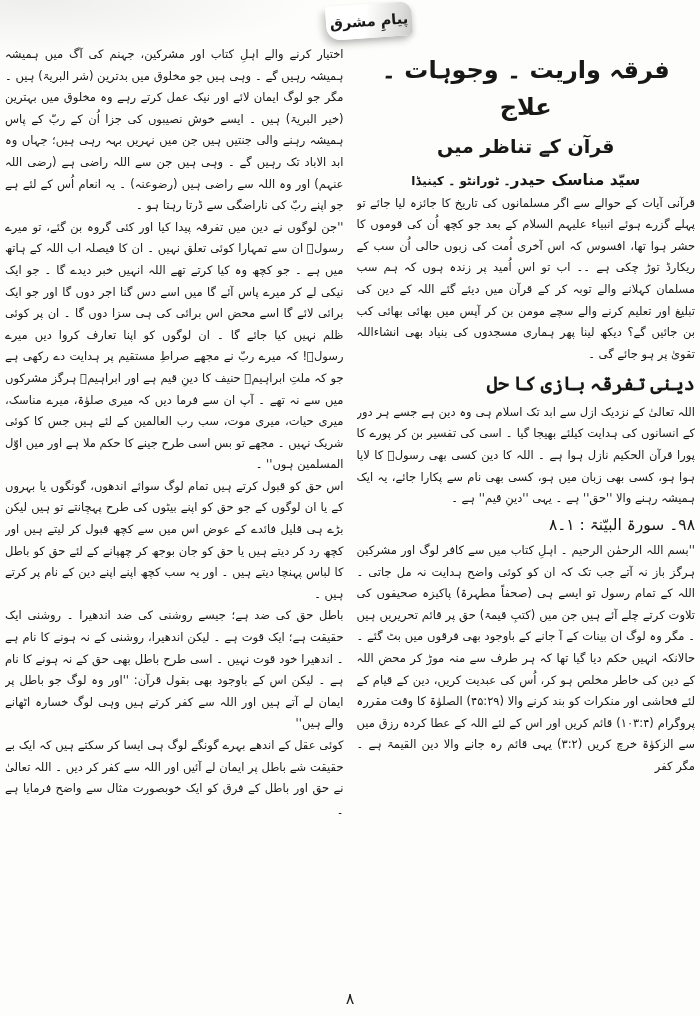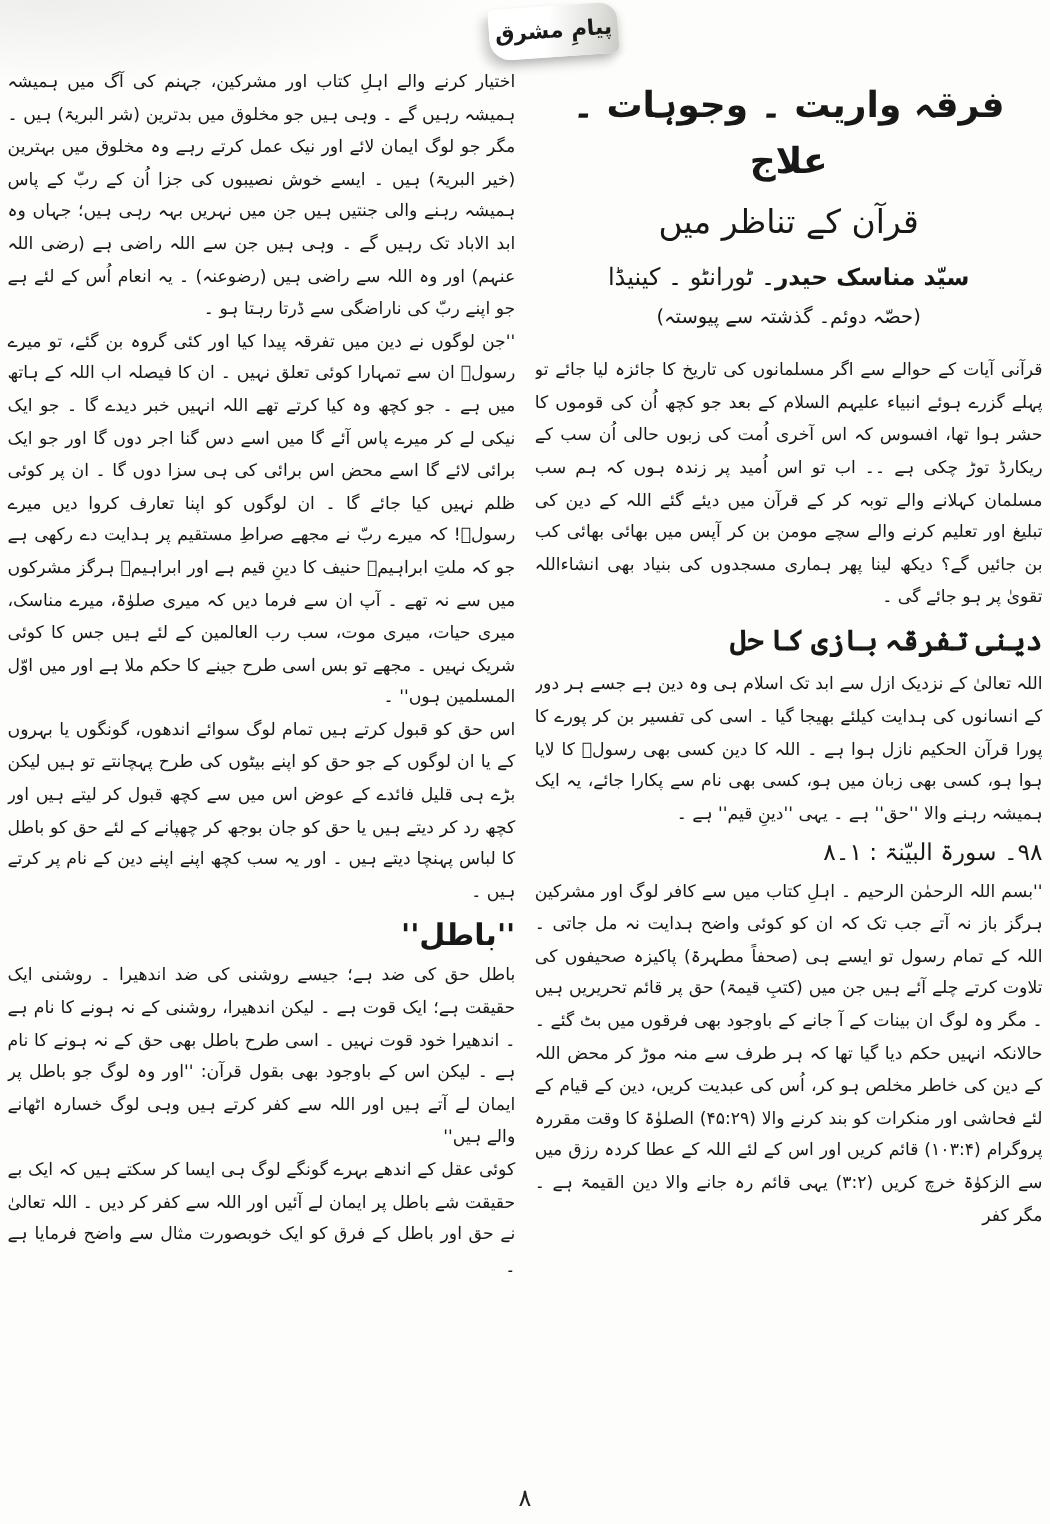--- a/index.html
+++ b/index.html
@@ -49,30 +49,30 @@
     overflow:hidden;
   }
   .col p{margin:0;}
   .article-title{
     margin:8px 0 0;
     font-size:24px;font-weight:bold;
     text-align:center;line-height:1.55;
   }
   .article-subtitle{
     margin:8px 0 0;
-    font-size:22px;font-weight:normal;
+    font-size:19px;font-weight:bold;
     text-align:center;line-height:1.35;
   }
   .byline{
     margin-top:10px;
     text-align:center;
     font-weight:bold;font-size:15.5px;
     white-space:nowrap;
   }
-  .byline .loc{font-size:16px;font-weight:normal;}
+  .byline .loc{font-size:12px;font-weight:bold;}
   .part-note{
     margin:4px 0 14px;
     text-align:center;font-size:13px;
   }
   .h-solution{
     margin:4px 0 2px;
     font-size:19px;font-weight:bold;
     text-align:right;line-height:1.6;font-family:Liberation Serif, serif;
   }
   .h-surah{
@@ -105,34 +105,32 @@
   </div>
 
   <div class="columns">
 
     <div class="col">
       <h1 class="article-title">فرقہ واریت ۔ وجوہات ۔ علاج</h1>
       <h2 class="article-subtitle">قرآن کے تناظر میں</h2>
       <div class="byline">
         <span>سیّد مناسک حیدر</span><span class="loc">۔ ٹورانٹو ۔ کینیڈا</span>
       </div>
-      <div class="part-note">(حصّہ دوئم۔ گذشتہ سے پیوستہ)</div>
 
       <p>قرآنی آیات کے حوالے سے اگر مسلمانوں کی تاریخ کا جائزہ لیا جائے تو پہلے گزرے ہوئے انبیاء علیہم السلام کے بعد جو کچھ اُن کی قوموں کا حشر ہوا تھا، افسوس کہ اس آخری اُمت کی زبوں حالی اُن سب کے ریکارڈ توڑ چکی ہے ۔۔ اب تو اس اُمید پر زندہ ہوں کہ ہم سب مسلمان کہلانے والے توبہ کر کے قرآن میں دیئے گئے اللہ کے دین کی تبلیغ اور تعلیم کرنے والے سچے مومن بن کر آپس میں بھائی بھائی کب بن جائیں گے؟ دیکھ لینا پھر ہماری مسجدوں کی بنیاد بھی انشاءاللہ تقویٰ پر ہو جائے گی ۔</p>
       <h3 class="h-solution">دینی تفرقہ بازی کا حل</h3>
       <p>اللہ تعالیٰ کے نزدیک ازل سے ابد تک اسلام ہی وہ دین ہے جسے ہر دور کے انسانوں کی ہدایت کیلئے بھیجا گیا ۔ اسی کی تفسیر بن کر پورے کا پورا قرآن الحکیم نازل ہوا ہے ۔ اللہ کا دین کسی بھی رسولؐ کا لایا ہوا ہو، کسی بھی زبان میں ہو، کسی بھی نام سے پکارا جائے، یہ ایک ہمیشہ رہنے والا ''حق'' ہے ۔ یہی ''دینِ قیم'' ہے ۔</p>
       <h3 class="h-surah">۹۸۔ سورۃ البیّنۃ : ۱۔۸</h3>
       <p>''بسم اللہ الرحمٰن الرحیم ۔ اہلِ کتاب میں سے کافر لوگ اور مشرکین ہرگز باز نہ آتے جب تک کہ ان کو کوئی واضح ہدایت نہ مل جاتی ۔ اللہ کے تمام رسول تو ایسے ہی (صحفاً مطہرۃ) پاکیزہ صحیفوں کی تلاوت کرتے چلے آئے ہیں جن میں (کتبِ قیمۃ) حق پر قائم تحریریں ہیں ۔ مگر وہ لوگ ان بینات کے آ جانے کے باوجود بھی فرقوں میں بٹ گئے ۔ حالانکہ انہیں حکم دیا گیا تھا کہ ہر طرف سے منہ موڑ کر محض اللہ کے دین کی خاطر مخلص ہو کر، اُس کی عبدیت کریں، دین کے قیام کے لئے فحاشی اور منکرات کو بند کرنے والا (۴۵:۲۹) الصلوٰۃ کا وقت مقررہ پروگرام (۱۰۳:۴) قائم کریں اور اس کے لئے اللہ کے عطا کردہ رزق میں سے الزکوٰۃ خرچ کریں (۳:۲) یہی قائم رہ جانے والا دین القیمۃ ہے ۔ مگر کفر</p>
     </div>
 
     <div class="col">
       <p>اختیار کرنے والے اہلِ کتاب اور مشرکین، جہنم کی آگ میں ہمیشہ ہمیشہ رہیں گے ۔ وہی ہیں جو مخلوق میں بدترین (شر البریۃ) ہیں ۔ مگر جو لوگ ایمان لائے اور نیک عمل کرتے رہے وہ مخلوق میں بہترین (خیر البریۃ) ہیں ۔ ایسے خوش نصیبوں کی جزا اُن کے ربّ کے پاس ہمیشہ رہنے والی جنتیں ہیں جن میں نہریں بہہ رہی ہیں؛ جہاں وہ ابد الاباد تک رہیں گے ۔ وہی ہیں جن سے اللہ راضی ہے (رضی اللہ عنہم) اور وہ اللہ سے راضی ہیں (رضوعنہ) ۔ یہ انعام اُس کے لئے ہے جو اپنے ربّ کی ناراضگی سے ڈرتا رہتا ہو ۔</p>
       <p>''جن لوگوں نے دین میں تفرقہ پیدا کیا اور کئی گروہ بن گئے، تو میرے رسولؐ ان سے تمہارا کوئی تعلق نہیں ۔ ان کا فیصلہ اب اللہ کے ہاتھ میں ہے ۔ جو کچھ وہ کیا کرتے تھے اللہ انہیں خبر دیدے گا ۔ جو ایک نیکی لے کر میرے پاس آئے گا میں اسے دس گنا اجر دوں گا اور جو ایک برائی لائے گا اسے محض اس برائی کی ہی سزا دوں گا ۔ ان پر کوئی ظلم نہیں کیا جائے گا ۔ ان لوگوں کو اپنا تعارف کروا دیں میرے رسولؐ! کہ میرے ربّ نے مجھے صراطِ مستقیم پر ہدایت دے رکھی ہے جو کہ ملتِ ابراہیمؑ حنیف کا دینِ قیم ہے اور ابراہیمؑ ہرگز مشرکوں میں سے نہ تھے ۔ آپ ان سے فرما دیں کہ میری صلوٰۃ، میرے مناسک، میری حیات، میری موت، سب رب العالمین کے لئے ہیں جس کا کوئی شریک نہیں ۔ مجھے تو بس اسی طرح جینے کا حکم ملا ہے اور میں اوّل المسلمین ہوں'' ۔</p>
       <p>اس حق کو قبول کرتے ہیں تمام لوگ سوائے اندھوں، گونگوں یا بہروں کے یا ان لوگوں کے جو حق کو اپنے بیٹوں کی طرح پہچانتے تو ہیں لیکن بڑے ہی قلیل فائدے کے عوض اس میں سے کچھ قبول کر لیتے ہیں اور کچھ رد کر دیتے ہیں یا حق کو جان بوجھ کر چھپانے کے لئے حق کو باطل کا لباس پہنچا دیتے ہیں ۔ اور یہ سب کچھ اپنے اپنے دین کے نام پر کرتے ہیں ۔</p>
-      <h3 class="h-batil">''باطل''</h3>
       <p>باطل حق کی ضد ہے؛ جیسے روشنی کی ضد اندھیرا ۔ روشنی ایک حقیقت ہے؛ ایک قوت ہے ۔ لیکن اندھیرا، روشنی کے نہ ہونے کا نام ہے ۔ اندھیرا خود قوت نہیں ۔ اسی طرح باطل بھی حق کے نہ ہونے کا نام ہے ۔ لیکن اس کے باوجود بھی بقول قرآن: ''اور وہ لوگ جو باطل پر ایمان لے آتے ہیں اور اللہ سے کفر کرتے ہیں وہی لوگ خسارہ اٹھانے والے ہیں''</p>
       <p>کوئی عقل کے اندھے بہرے گونگے لوگ ہی ایسا کر سکتے ہیں کہ ایک بے حقیقت شے باطل پر ایمان لے آئیں اور اللہ سے کفر کر دیں ۔ اللہ تعالیٰ نے حق اور باطل کے فرق کو ایک خوبصورت مثال سے واضح فرمایا ہے ۔</p>
     </div>
 
   </div>
 
   <div class="page-number">۸</div>
 
 </div>
 

